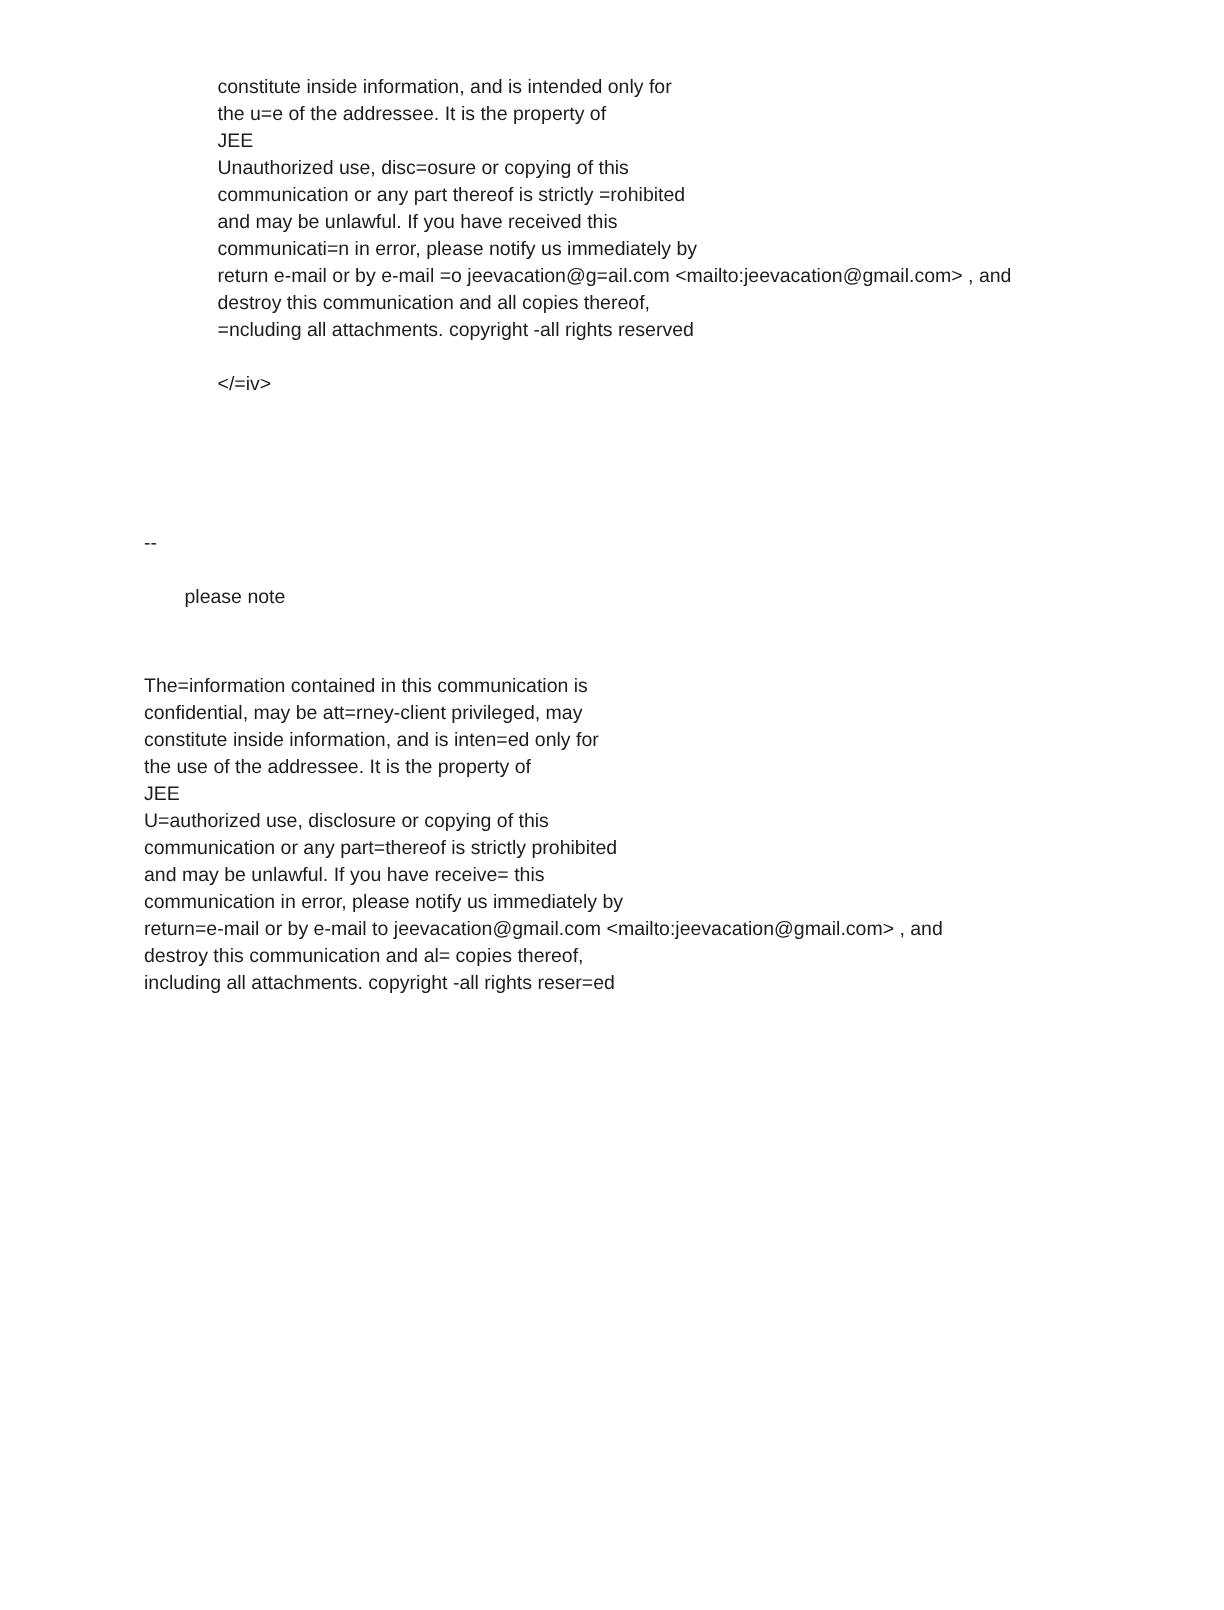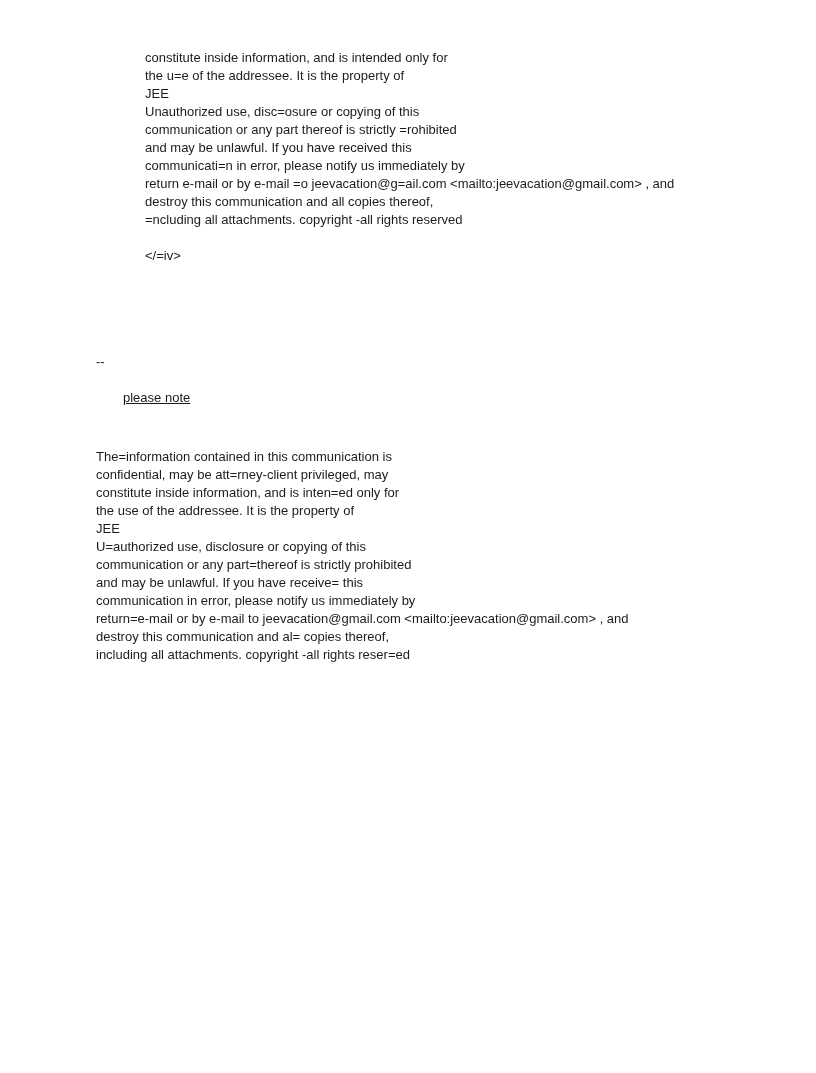--- a/index.html
+++ b/index.html
@@ -32,21 +32,20 @@
   }
   .separator {
     position: absolute;
     left: 96px;
     top: 353px;
   }
   .note-label {
     position: absolute;
     left: 123px;
     top: 389px;
-    text-decoration: underline;
   }
   .block-bottom {
     left: 96px;
     top: 448px;
   }
   .page-number {
     position: absolute;
     left: 0;
     top: 994px;
     width: 100%;

